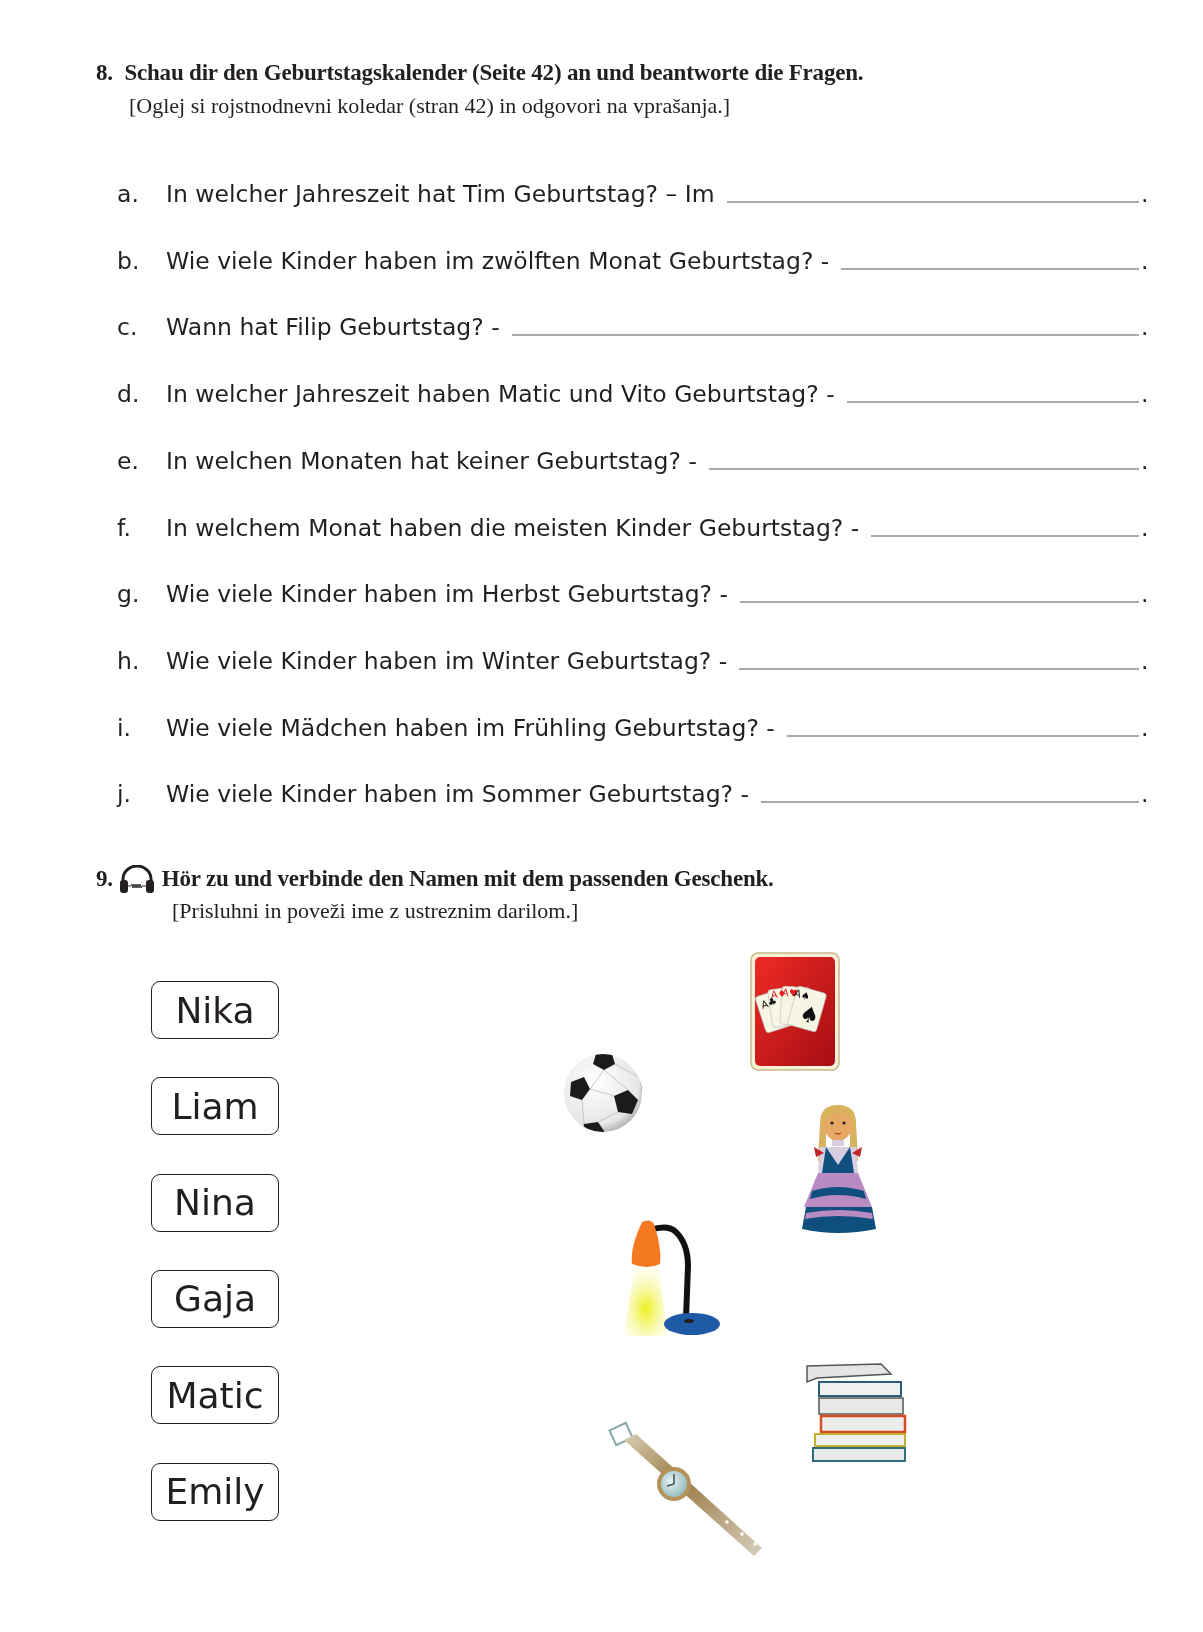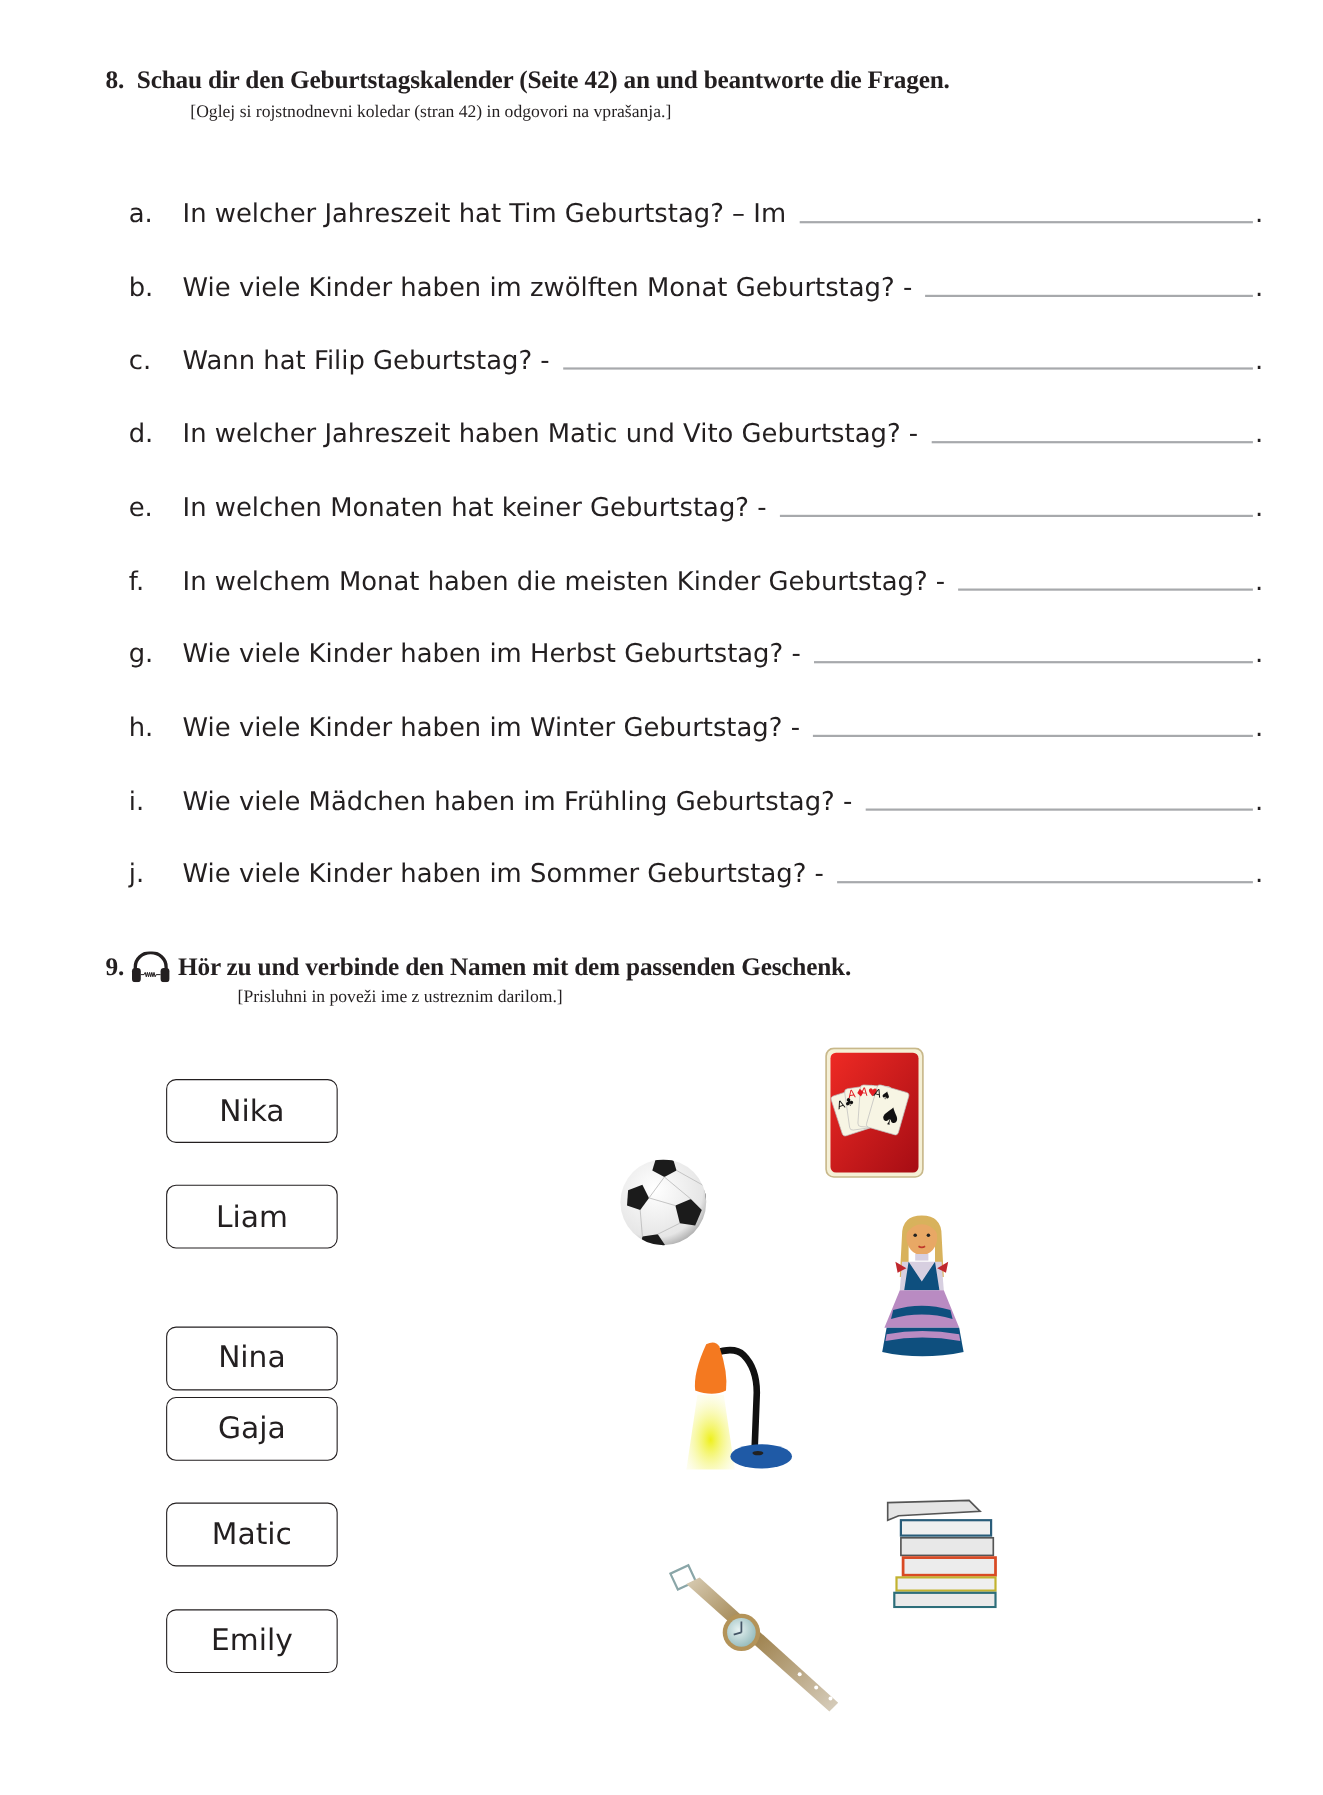--- a/index.html
+++ b/index.html
@@ -1,26 +1,26 @@
 <!DOCTYPE html>
 <html><head>
 <meta charset="utf-8">
 <style>
   html, body { margin:0; padding:0; background:#ffffff; }
   body { width:1203px; height:1632px; position:relative; overflow:hidden; color:#231f20; }
   .serif { font-family: "Liberation Serif", "DejaVu Serif", serif; }
   .sans { font-family: "DejaVu Sans", "Liberation Sans", sans-serif; }
   .ex-heading { position:absolute; font-weight:bold; font-size:23px; letter-spacing:-0.2px; }
-  .ex-sub { position:absolute; font-size:16px;margin-left:44px; }
+  .ex-sub { position:absolute; font-size:22px; }
   .q-row { position:absolute; left:117px; width:1030px; height:34px; font-size:23.5px; display:flex; align-items:flex-end; color:#231f20; }
   .q-letter { width:49px; flex:none; }
   .q-text { flex:none; white-space:pre; }
   .q-line { flex:1; border-bottom:2px solid #a7a9ac; margin:0 2px 5px 12px; height:1px; }
   .q-dot { flex:none; width:6px; }
-  .name-box { position:absolute; left:151px; width:156px; height:58px; border:1.3px solid #231f20; border-radius:9px; display:flex; align-items:center; justify-content:center; font-size:27px; box-sizing:border-box; background:#fff; }
+  .name-box { position:absolute; left:151px; width:128px; height:58px; border:1.3px solid #231f20; border-radius:9px; display:flex; align-items:center; justify-content:center; font-size:36px; box-sizing:border-box; background:#fff; }
   .pic { position:absolute; }
   .page-num { position:absolute; left:1123px; top:1635px; font-size:14px; }
 </style>
 </head>
 <body>
 
 <div class="ex-heading serif" style="left:96px; top:60px;">
   <span>8.</span>
   <span style="margin-left:6px;">Schau dir den Geburtstagskalender (Seite 42) an und beantworte die Fragen.</span>
 </div>
@@ -99,21 +99,21 @@
       <path d="M10 21 L13 21 L14 19 L15 23 L16 19 L17 23 L18 19 L19 23 L20 19 L21 23 L22 19 L23 23 L24 21 L28 21" fill="none" stroke="#231f20" stroke-width="0.9"></path>
     </svg>
   </span>
   <span>Hör zu und verbinde den Namen mit dem passenden Geschenk.</span>
 </div>
 <div class="ex-sub serif" style="left:172px; top:898px;">[Prisluhni in poveži ime z ustreznim darilom.]</div>
 
 <div id="names">
     <div class="name-box sans" style="top: 981px;">Nika</div>
     <div class="name-box sans" style="top: 1077.3px;">Liam</div>
-    <div class="name-box sans" style="top: 1173.6px; margin-top: 32px;">Nina</div>
+    <div class="name-box sans" style="top: 1173.6px;">Nina</div>
     <div class="name-box sans" style="top: 1269.9px;">Gaja</div>
     <div class="name-box sans" style="top: 1366.2px; text-align: right;">Matic</div>
     <div class="name-box sans" style="top: 1462.5px;">Emily</div>
   </div>
 
 <div class="pic" style="left:750px; top:952px;">
   <svg width="92" height="120" viewBox="0 0 92 120">
     <defs>
       <linearGradient id="cardRed" x1="0" y1="0" x2="1" y2="1">
         <stop offset="0" stop-color="#ee2a24"></stop>

